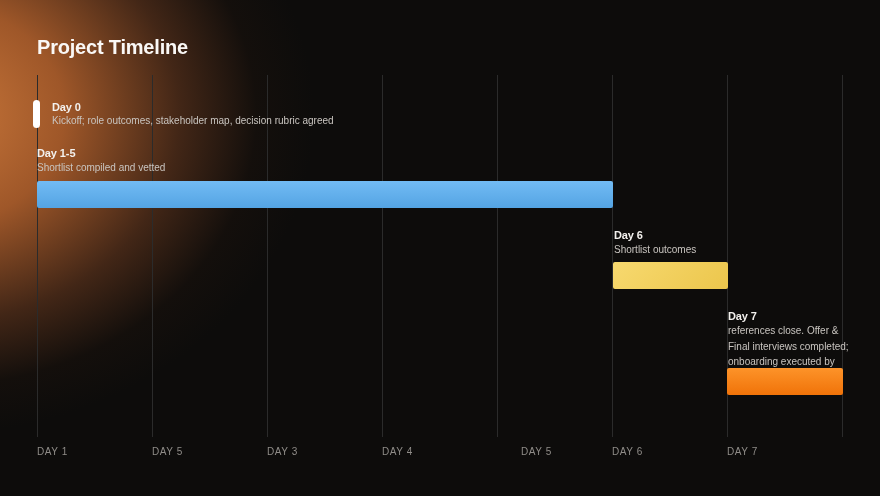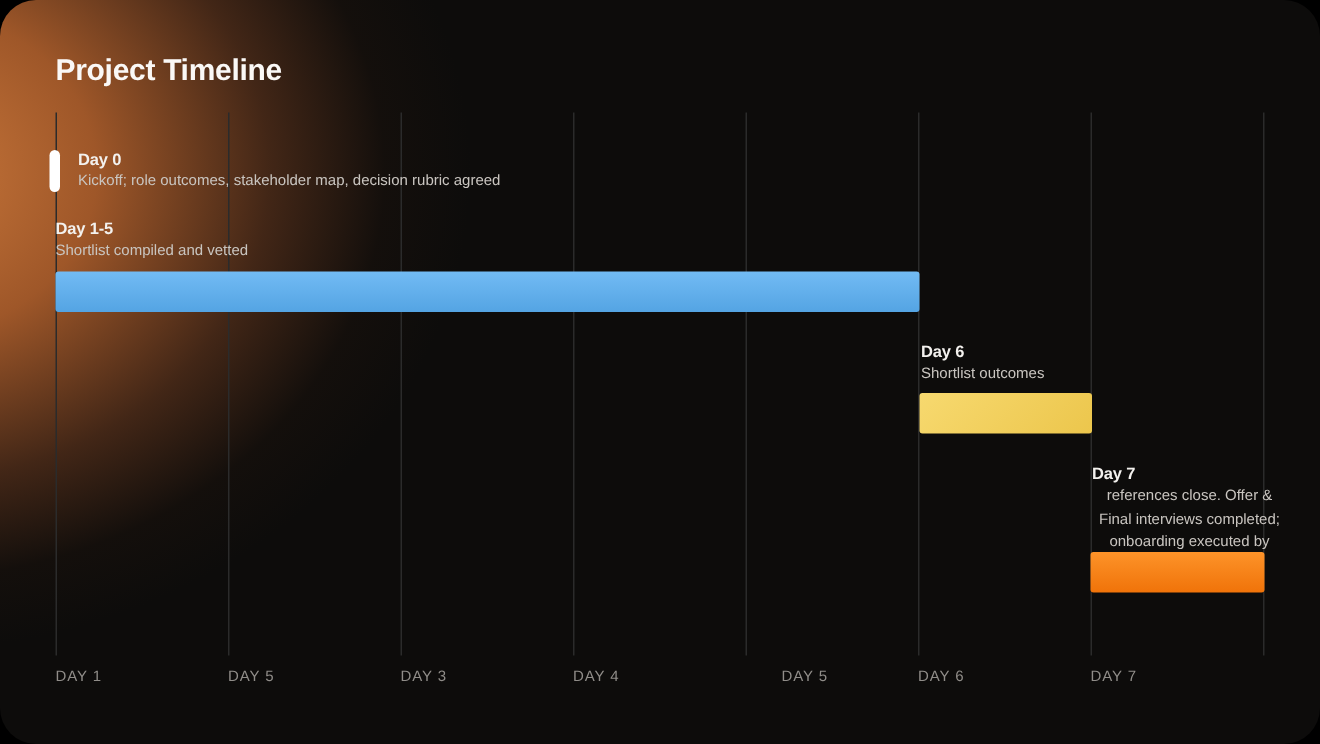--- a/index.html
+++ b/index.html
@@ -7,21 +7,20 @@
     position:relative;width:880px;height:496px;overflow:hidden;
     font-family:"Liberation Sans",sans-serif;
     background:
       radial-gradient(480px 400px at -70px 115px,
         rgba(214,127,62,0.96) 0%,
         rgba(184,100,46,0.85) 28%,
         rgba(110,60,32,0.55) 52%,
         rgba(40,24,14,0.25) 68%,
         rgba(13,12,11,0) 80%),
       var(--bg-base,#0d0c0b);
-    border-radius: 24px;
   }
   .page-title{
     position:absolute;left:37px;top:36px;
     font-size:20px;font-weight:600;letter-spacing:-0.2px;
     color:#faf8f6;
   }
   .gridline{
     position:absolute;top:75px;height:362px;width:1px;
     background:var(--gridline,#2b2b2b);
   }
@@ -32,21 +31,20 @@
   }
   .m-label{
     position:absolute;
     font-size:11px;font-weight:700;letter-spacing:-0.1px;
     color:var(--label-text,#f3f1ee);
   }
   .m-desc{
     position:absolute;
     font-size:10px;line-height:15.5px;
     color:var(--desc-text,#c9c5c0);
-    text-align:center;
   }
   .bar{
     position:absolute;height:27px;border-radius:2px;
   }
   .bar-blue{
     left:37px;top:181px;width:576px;
     background:linear-gradient(180deg,var(--bar-blue-top,#72bbf4),var(--bar-blue-bottom,#54a4e3));
   }
   .bar-yellow{
     left:613px;top:262px;width:115px;

